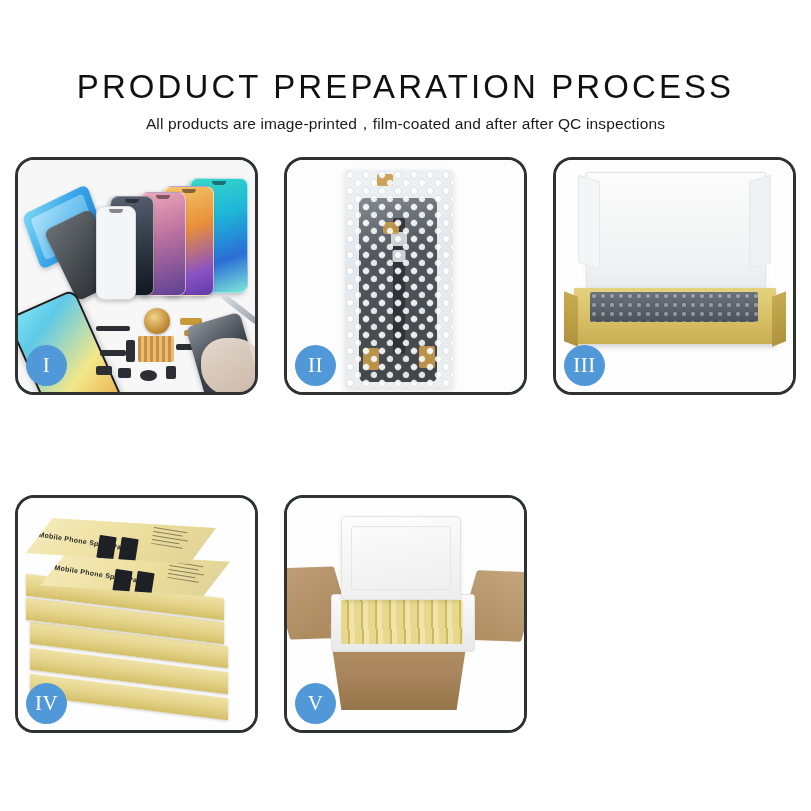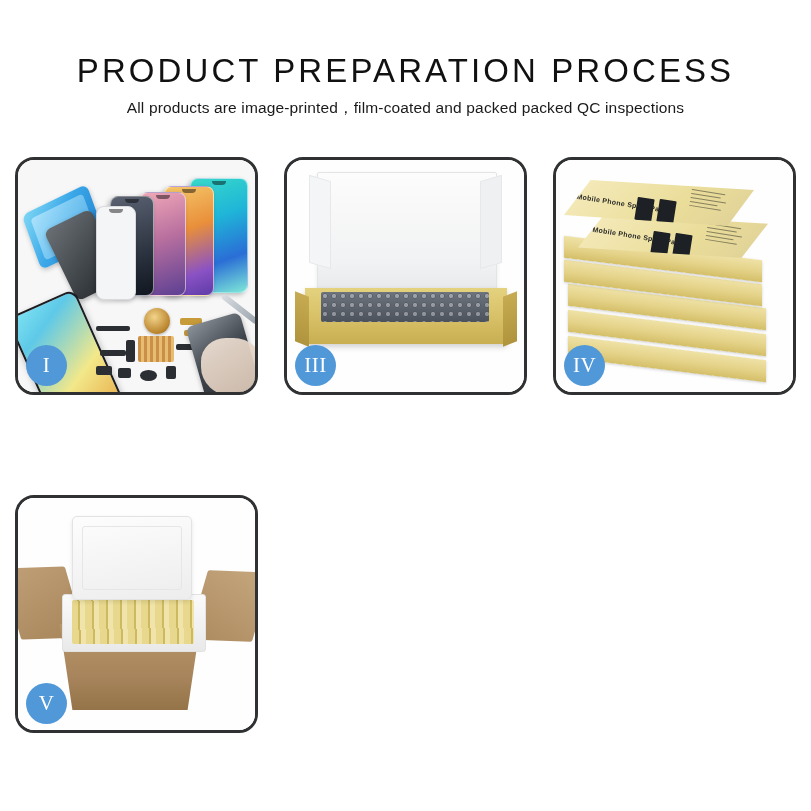--- a/index.html
+++ b/index.html
@@ -11,21 +11,21 @@
     width: 811px;
     height: 811px;
     font-family: "Liberation Sans", sans-serif;
     overflow: hidden;
     position: relative;
   }
 
   
   #header {
     width: 811px;
-    padding-top: 50px;
+    padding-top: 66px;
     text-align: center;
   }
   #main-title {
     font-family: "Liberation Sans", sans-serif;
     font-size: 34px;
     font-weight: 400;
     letter-spacing: 3.2px;
     color: #111111;
     line-height: 40px;
     margin: 0;
@@ -327,21 +327,21 @@
   .c-tapeB {
     position:absolute; left:48px; top:158px; width:18px; height:16px;
     background:#a98c62; opacity:.8; transform:skewY(12deg);
   }
 </style>
 </head>
 <body>
 
 <div id="header">
   <h1 id="main-title">PRODUCT PREPARATION PROCESS</h1>
-  <p id="subtitle">All products are image-printed，film-coated and packed packed QC inspections</p>
+  <p id="subtitle">All products are image-printed，film-coated and after after QC inspections</p>
 </div>
 
 <div id="panel-grid">
 
   <div class="panel">
     <div class="panel-art">
       <div class="p1-bg"></div>
       <div class="scr-blue"></div>
       <div class="scr-dark"></div>
 
@@ -380,20 +380,37 @@
         <div class="pt" style="left:30px; top:30px; width:9px; height:22px;"></div>
       </div>
 
       <div class="back-plate"></div>
       <div class="tweezer"></div>
       <div class="hand"></div>
     </div>
     <div class="badge">I</div>
   </div>
 
+  <div class="panel">
+    <div class="panel-art">
+      <div class="p2-bg"></div>
+      <div class="bubble-bag">
+        <div class="bag-screen"></div>
+        <div class="flex-strip"></div>
+        <div class="flex-pad" style="top:62px;"></div>
+        <div class="flex-pad" style="top:80px; width:13px; height:12px;"></div>
+        <div class="tape" style="left:32px; top:4px;"></div>
+        <div class="tape" style="left:38px; top:52px;"></div>
+        <div class="tape" style="left:18px; top:178px; height:22px;"></div>
+        <div class="tape" style="left:74px; top:176px; height:22px;"></div>
+        <div class="bubble-tex"></div>
+      </div>
+    </div>
+    <div class="badge">II</div>
+  </div>
 
   <div class="panel">
     <div class="panel-art">
       <div class="p3-bg"></div>
       <div class="lid-back"></div>
       <div class="lid-flapL"></div>
       <div class="lid-flapR"></div>
       <div class="box-base"></div>
       <div class="grey-wrap"></div>
     </div>

